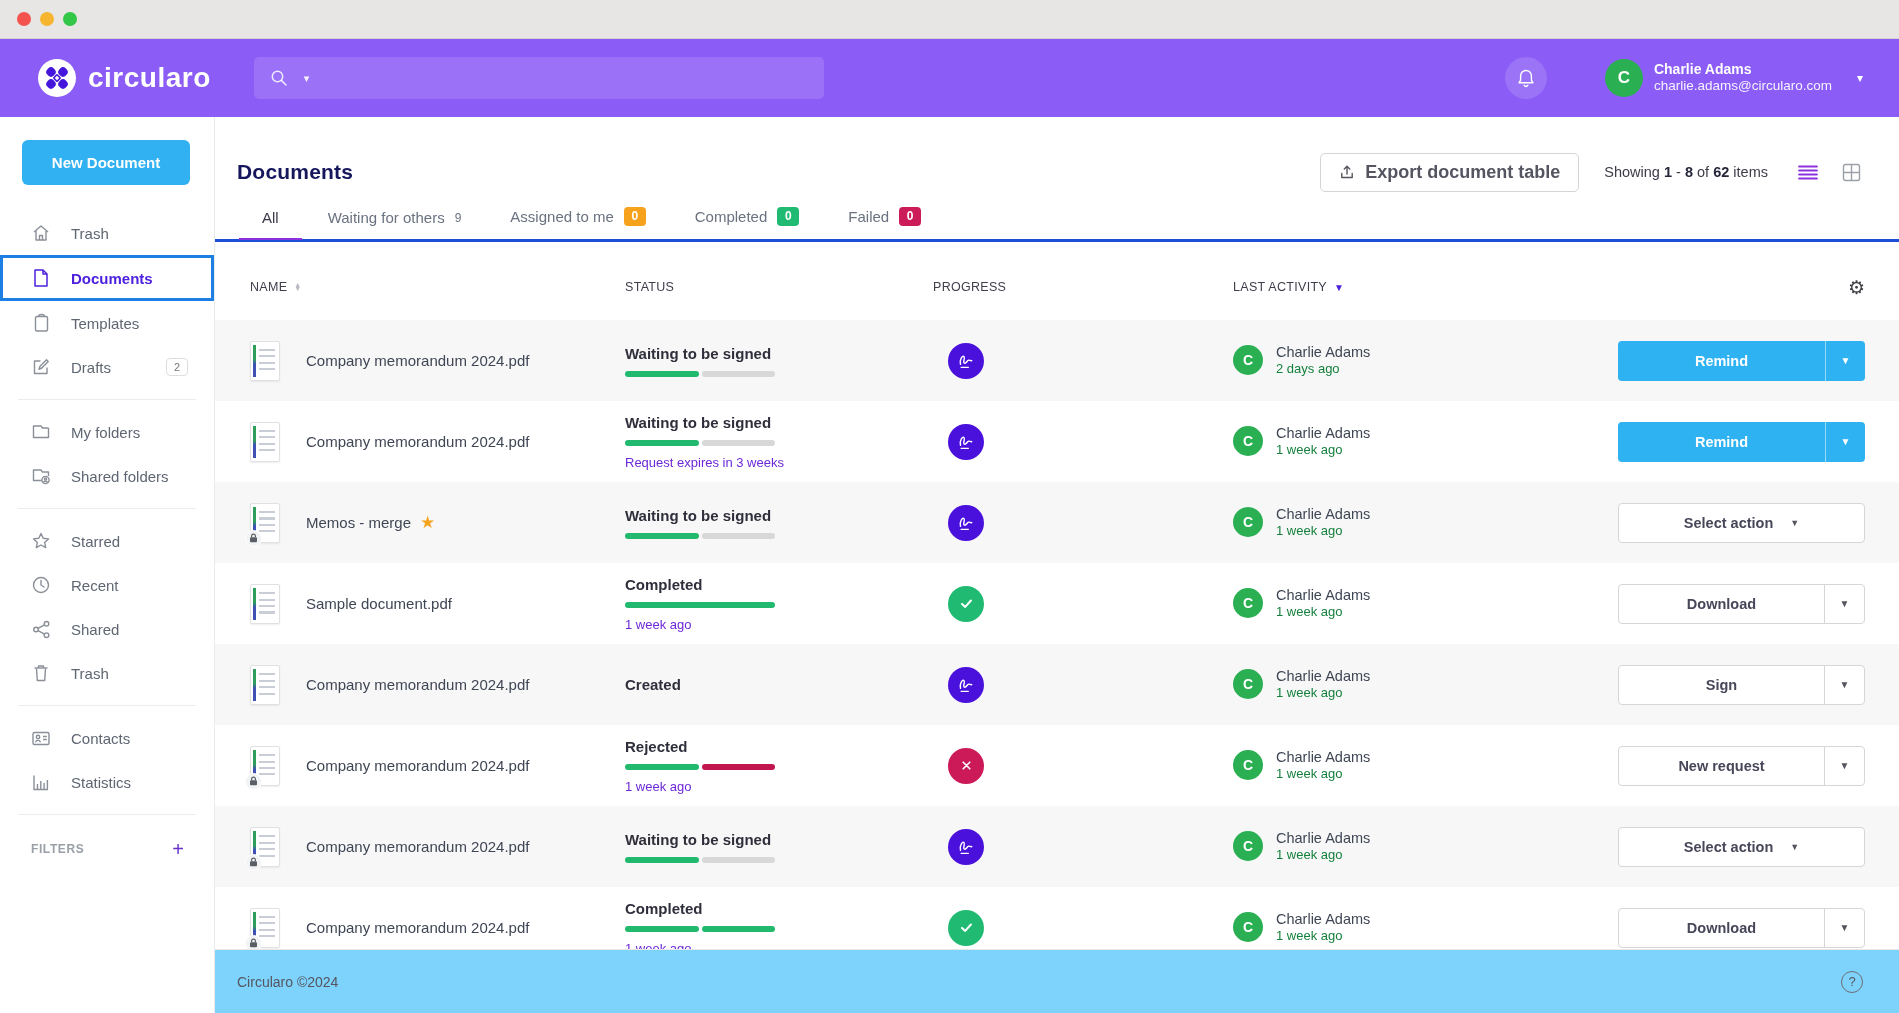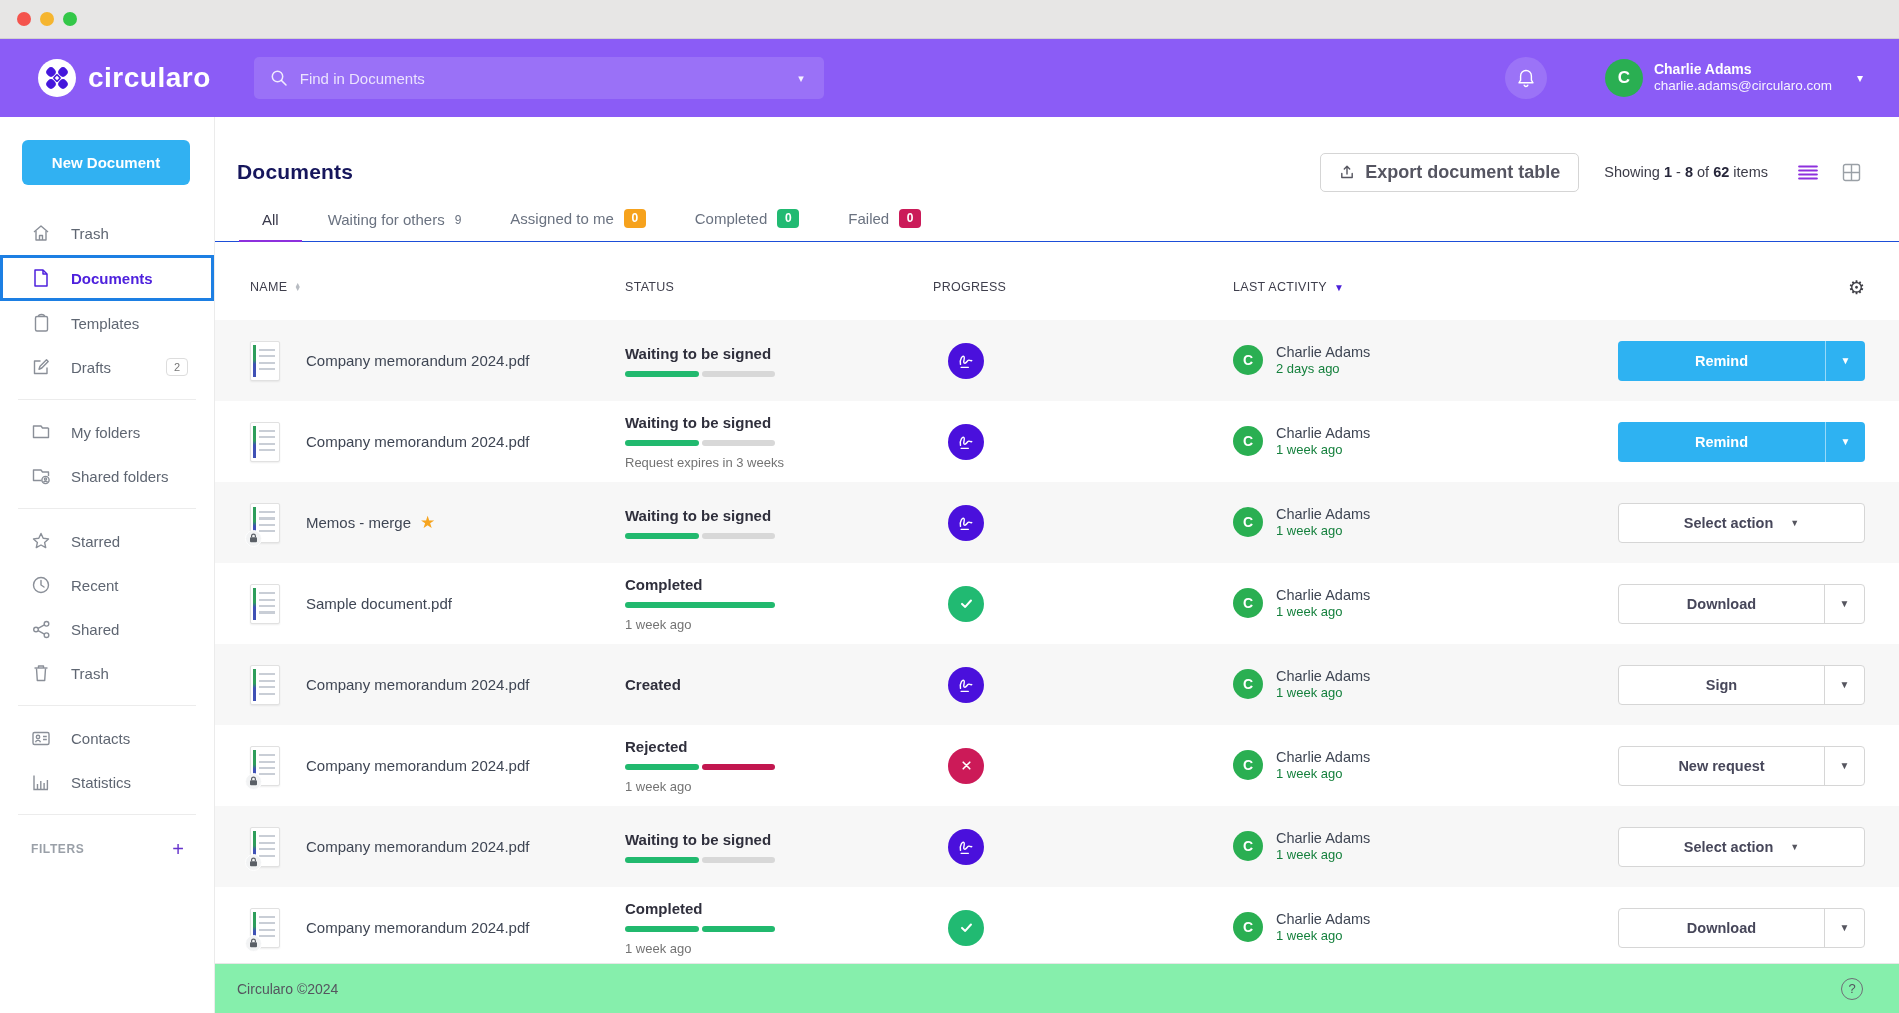--- a/index.html
+++ b/index.html
@@ -50,21 +50,21 @@
   .page-head { display:flex; align-items:center; padding:30px 36px 0 22px; height:80px; }
   .page-title { font-size:21px; font-weight:800; color:#16165c; letter-spacing:.2px; }
   .head-right { margin-left:auto; display:flex; align-items:center; }
   .export-btn { display:flex; align-items:center; gap:10px; height:39px; padding:0 18px; background:#fff; border:1px solid #d5d5d5; border-radius:5px; color:#555561; font-size:18px; font-weight:600; cursor:pointer; font-family:"Liberation Sans",sans-serif; }
   .showing { margin-left:25px; font-size:14.5px; color:#3c3c48; }
   .showing b { font-weight:700; color:#26263a; }
   .view-btn { margin-left:28px; background:none; border:none; cursor:pointer; padding:2px; display:flex; align-items:center; }
   .view-btn + .view-btn { margin-left:20px; }
 
   
-  .tabs { display:flex; align-items:flex-end; gap:49px; padding-left:47px; border-bottom:1px solid #1d4ed8; margin-top:8px; height:37px; }
+  .tabs { display:flex; align-items:flex-end; gap:49px; padding-left:47px; border-bottom:3px solid #1d4ed8; margin-top:8px; height:37px; }
   .tab { display:flex; align-items:center; gap:10px; font-size:15px; color:#6a7280; padding-bottom:13px; position:relative; cursor:pointer; }
   .tab.active { color:#38384a; }
   .tab.active::after { content:""; position:absolute; left:-23px; right:-23px; bottom:-1px; height:2.5px; background:#8d30dd; }
   .tab-count { font-size:12px; color:#6a7280; }
   .tab-badge { min-width:22px; height:19px; line-height:19px; text-align:center; border-radius:4px; color:#fff; font-size:12px; font-weight:700; padding:0 6px; }
   .badge-orange { background:#f6a21d; } .badge-green { background:#21ba72; } .badge-red { background:#cb1b59; }
 
   
   .grid-cols { display:grid; grid-template-columns:56px 319px 308px 300px 385px 1fr; align-items:center; padding:0 34px 0 35px; }
   .thead { margin-top:26px; height:38px; color:#3e3e4c; font-size:12.5px; letter-spacing:.3px; }
@@ -80,42 +80,42 @@
   .thumb-lines { position:absolute; left:8px; right:4px; top:7px; bottom:7px; background:repeating-linear-gradient(to bottom,#c9ced6 0 2px, transparent 2px 6.5px); }
   .lock-badge { position:absolute; left:-6px; bottom:-5px; width:17px; height:17px; border-radius:50%; background:#f2f3f4; border:1.5px solid #fff; display:flex; align-items:center; justify-content:center; }
   .doc-name-cell { display:flex; align-items:center; gap:9px; }
   .doc-name { font-size:15px; color:#3f4654; }
   .star { color:#f6a41f; font-size:17px; line-height:1; }
   .status-cell { display:flex; flex-direction:column; justify-content:center; }
   .status-text { font-size:15px; color:#2f2f3c; font-weight:600; }
   .pbar { display:flex; gap:3px; width:150px; height:6px; margin-top:9px; }
   .seg { flex:1; border-radius:3px; }
   .seg-green { background:#21b96e; } .seg-gray { background:#d8d8d8; } .seg-red { background:#c2164f; }
-  .status-note { font-size:13px; color:#737373; margin-top:9px; }
+  .status-note { font-size:13px; color:#6d28d9; margin-top:9px; }
   .picon { width:36px; height:36px; border-radius:50%; display:flex; align-items:center; justify-content:center; margin-left:15px; }
   .picon-signature { background:#4a10dc; } .picon-check { background:#21ba72; } .picon-cross { background:#cc1a58; }
   .activity-cell { display:flex; align-items:center; gap:13px; }
   .row-avatar { width:30px; height:30px; font-size:14px; }
   .activity-text { display:flex; flex-direction:column; line-height:1.3; }
   .activity-name { font-size:14.5px; color:#3f4654; }
   .activity-time { font-size:13px; color:#15803d; }
   .action-cell { justify-self:end; }
   .action-btn { display:flex; align-items:center; width:247px; height:40px; border-radius:4px; cursor:pointer; font-family:"Liberation Sans",sans-serif; font-size:14.5px; padding:0; }
   .btn-main { flex:1; display:flex; align-items:center; justify-content:center; }
   .btn-caret { width:40px; align-self:stretch; display:flex; align-items:center; justify-content:center; font-size:10px; }
   .btn-primary { background:#2eb2f2; border:none; color:#fff; font-weight:700; }
   .btn-primary .btn-caret { border-left:1px solid rgba(255,255,255,.5); color:#fff; }
   .btn-light { background:#fff; border:1px solid #d6d6d6; color:#47475a; font-weight:600; }
   .btn-light .btn-caret { border-left:1px solid #d6d6d6; color:#55555f; }
   .btn-single .btn-main { flex:0 0 auto; }
   .btn-single { justify-content:center; }
   .btn-single .btn-caret { width:auto; border-left:none; margin-left:17px; }
 
   
-  .main-footer { position:absolute; left:0; right:0; bottom:0; height:50px; background:#86efac; border-top:1px solid #e7e7e7; display:flex; align-items:center; padding:0 36px 0 22px; }
+  .main-footer { position:absolute; left:0; right:0; bottom:0; height:64px; background:#7dd3fc; border-top:1px solid #e7e7e7; display:flex; align-items:center; padding:0 36px 0 22px; }
   .copyright { font-size:14px; color:#55555f; }
   .help-btn { margin-left:auto; width:22px; height:22px; border-radius:50%; border:1.5px solid #6e6e76; background:none; color:#55555f; font-size:13px; display:flex; align-items:center; justify-content:center; cursor:pointer; }
 </style>
 </head>
 <body>
 
 <div class="window">
 
   <div class="titlebar">
     <span class="light red"></span>
@@ -141,21 +141,20 @@
       <span class="brand-name">circularo</span>
     </div>
 
     <div class="searchbar">
       <span style="display:flex">
         <svg width="18" height="18" viewBox="0 0 18 18" fill="none" stroke="rgba(255,255,255,.85)" stroke-width="1.5">
           <circle cx="7.5" cy="7.5" r="5.2"></circle>
             <path d="M11.6 11.6 L16 16" stroke-linecap="round"></path>
         </svg>
       </span>
-      <input placeholder="Find in Documents" style="">
       <span class="search-caret">▾</span>
     </div>
 
     <div class="topbar-right">
       <button class="bell-btn">
         <span style="display:flex">
           <svg width="20" height="21" viewBox="0 0 20 21" fill="none" stroke="#fff" stroke-width="1.4" stroke-linejoin="round">
             <path d="M10 2.5 a5.4 5.4 0 0 0 -5.4 5.4 v4.3 L3 14.8 h14 l-1.6 -2.6 V7.9 A5.4 5.4 0 0 0 10 2.5 Z"></path>
             <path d="M8.2 17.2 a1.9 1.9 0 0 0 3.6 0" stroke-linecap="round"></path>
           </svg>

